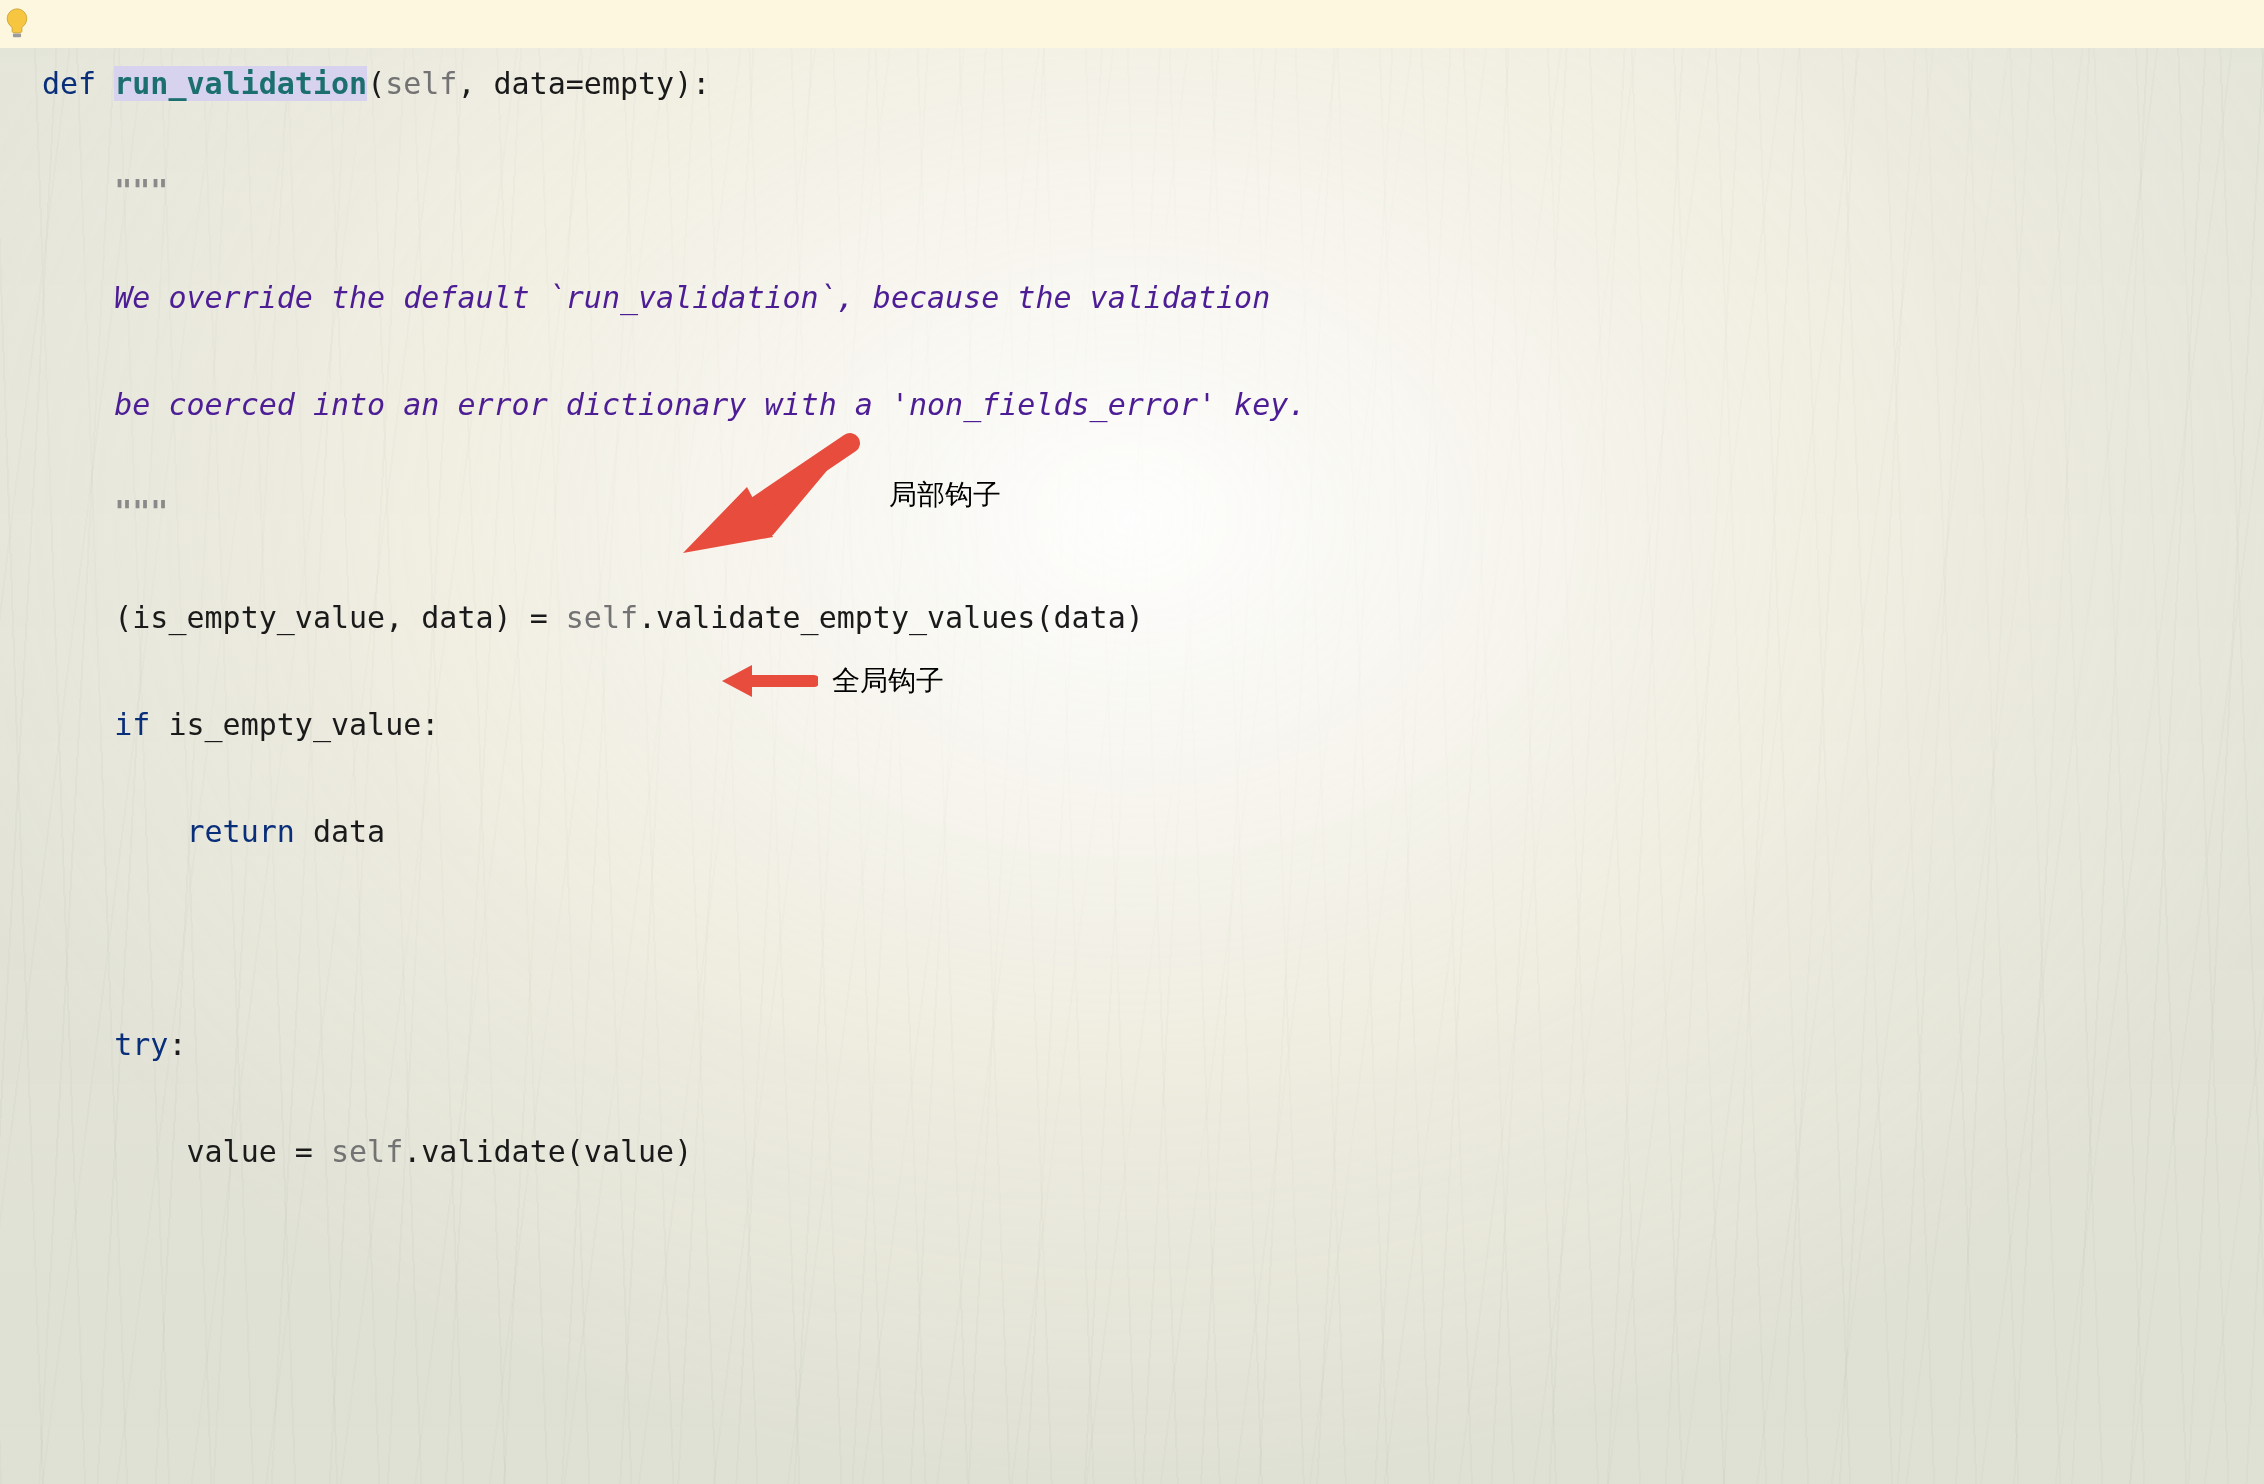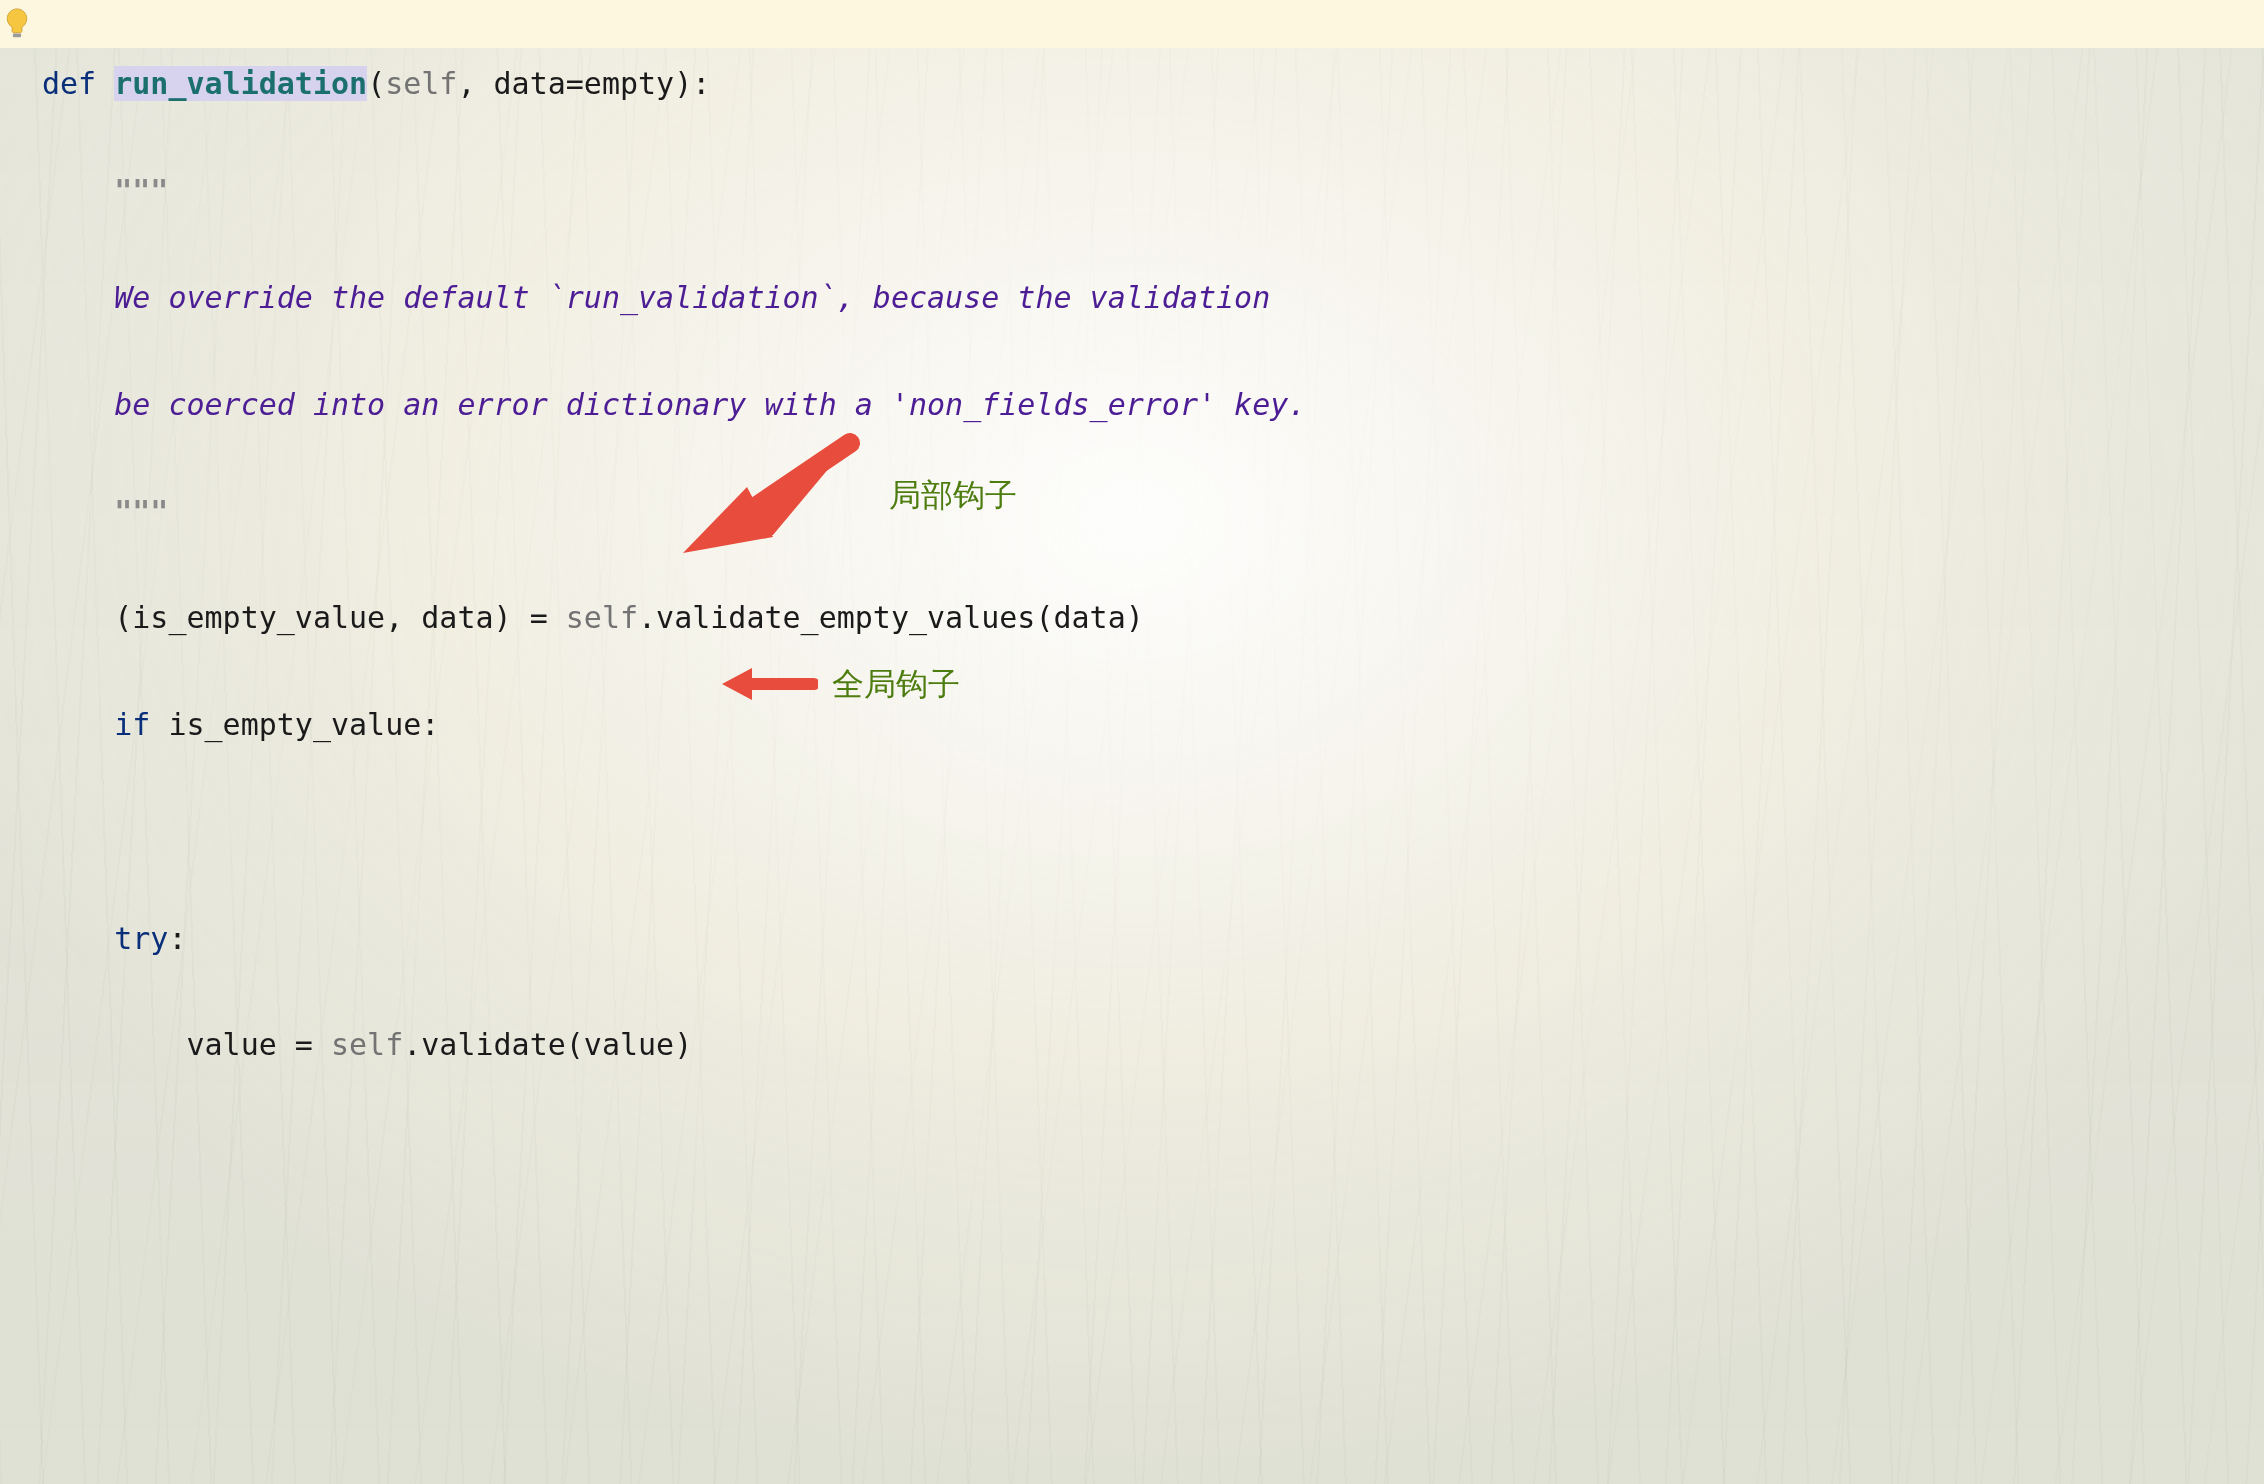--- a/index.html
+++ b/index.html
@@ -42,22 +42,22 @@
     .sel { background: #d7d3ef; margin-top: 9px; }
     .self { color: #737373; }
     .fn  { color: #1b6f6f; font-weight: 700; }
     .doc { color: #4c1d95; font-style: italic; }
     .doc-q { color: #8a8a8a; font-weight: 700; }
 
     .annotation {
       position: absolute;
       z-index: 3;
       font-family: "PingFang SC", "Hiragino Sans GB", "Microsoft YaHei", sans-serif;
-      color: #4d7c0f;
-      font-size: 32px;
+      color: #000000;
+      font-size: 28px;
       display: flex;
       align-items: center;
       gap: 14px;
     }
     .annotation svg { display: block; }
     .lightbulb {
       position: absolute;
       top: 6px; left: 4px;
       width: 26px; height: 34px;
       z-index: 4;
@@ -75,20 +75,21 @@
 </svg>
 
 <div class="code">
 <div><span class="kw">def</span> <span class="fn sel">run_validation</span><span>(</span><span class="self">self</span><span>, data=empty):</span></div>
 <div>    <span class="doc-q">"""</span></div>
 <div>    <span class="doc">We override the default `run_validation`, because the validation</span></div>
 <div>    <span class="doc">be coerced into an error dictionary with a 'non_fields_error' key.</span></div>
 <div>    <span class="doc-q">"""</span></div>
 <div>    <span>(is_empty_value, data) = </span><span class="self">self</span><span>.validate_empty_values(data)</span></div>
 <div>    <span class="kw">if</span><span> is_empty_value:</span></div>
+<div>        <span class="kw">return</span><span> data</span></div>
 <div> </div>
 <div>    <span class="kw">try</span><span>:</span></div>
 <div>        <span>value = </span><span class="self">self</span><span>.validate(value)</span></div>
 
 
 
 </div>
 
 <div class="annotation" style="top:425px; left:675px;">
   <svg width="200" height="140" viewBox="0 0 200 140">

